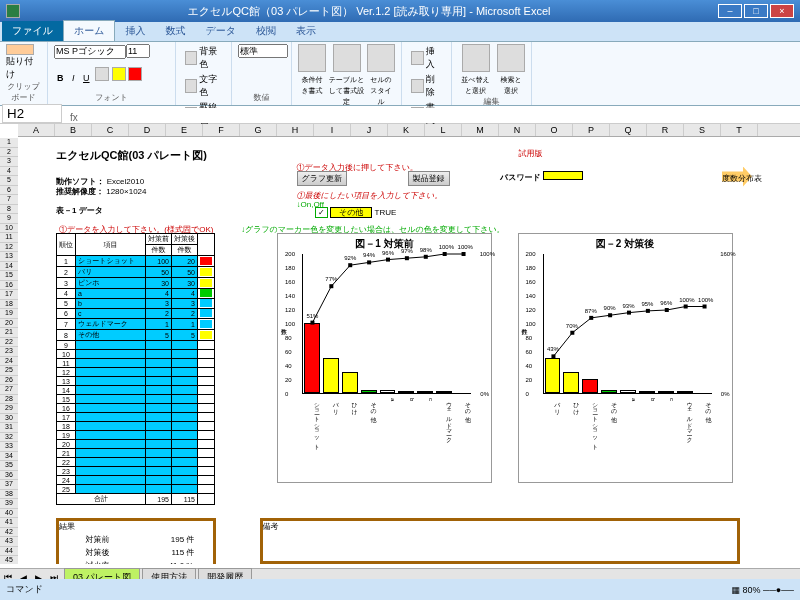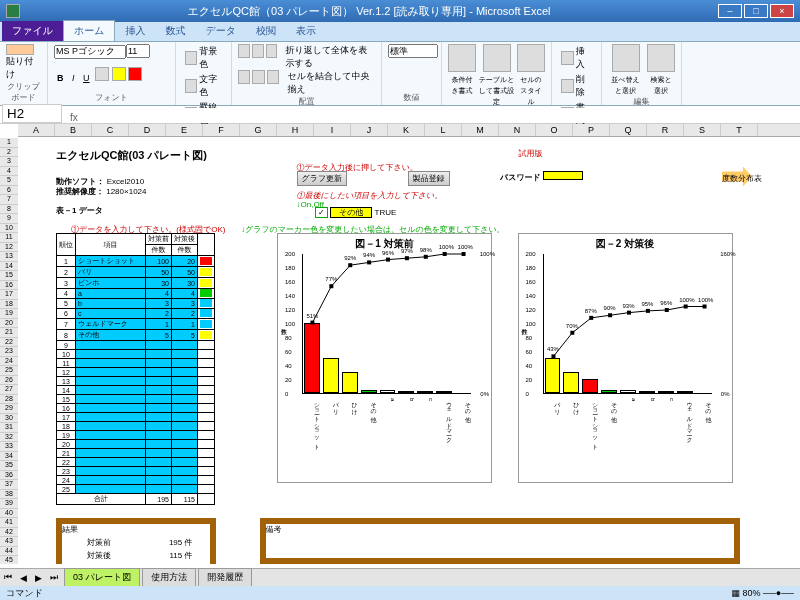--- a/index.html
+++ b/index.html
@@ -4,21 +4,21 @@
 <style>
 *{box-sizing:border-box;margin:0;padding:0;font-family:"MS PGothic",sans-serif}
 body{background:#fff;font-size:10px;width:800px;height:600px;overflow:hidden;position:relative}
 .titlebar{background:linear-gradient(#4a8ed6,#2f6bb3);height:22px;color:#fff;display:flex;align-items:center;padding:0 6px;font-size:11px}
 .titlebar .title{flex:1;text-align:center}
 .titlebar .winbtns{display:flex;gap:2px}
 .winbtn{width:24px;height:14px;background:#3a7ac5;border:1px solid #fff;display:flex;align-items:center;justify-content:center;color:#fff;font-size:9px}
 .winbtn.close{background:#c44}
 .ribbon-tabs{display:flex;background:#cde3f7;height:20px;align-items:end;padding-left:2px;border-bottom:1px solid #8ab}
 .rtab{padding:3px 10px;font-size:10px;color:#2b5797;cursor:pointer}
-.rtab.file{background:#4c1d95;color:#fff}
+.rtab.file{background:#0369a1;color:#fff}
 .rtab.active{background:#f4f9fe;border:1px solid #8ab;border-bottom:none}
 .ribbon{background:#f4f9fe;height:64px;border-bottom:1px solid #8ab;display:flex;font-size:9px}
 .rgroup{border-right:1px solid #cde;padding:2px 6px;display:flex;flex-direction:column;justify-content:space-between}
 .rgroup .lbl{text-align:center;color:#555;font-size:8px}
 .rbtn{display:inline-flex;align-items:center;gap:2px;padding:1px 3px}
 .ico{width:14px;height:14px;display:inline-block;background:#ddd;border:1px solid #aaa}
 .bigico{width:28px;height:28px}
 .formula{display:flex;height:18px;border-bottom:1px solid #ccc;background:#fff;align-items:flex-end;font-size:10px}
 .namebox{width:60px;border:1px solid #ccc;padding:1px 4px;margin:0 2px}
 .fx{padding:0 6px;color:#666}
@@ -41,22 +41,22 @@
 .cyan{background:#0cf}
 .chip{width:12px;height:8px;display:inline-block}
 .chart{position:absolute;border:1px solid #999;background:#fff}
 .chart .ctitle{text-align:center;font-weight:bold;font-size:10px;padding:3px}
 .plot{position:relative;margin:0 20px 4px 24px;height:140px;border-left:1px solid #000;border-bottom:1px solid #000}
 .bar{position:absolute;bottom:0;width:16px;border:1px solid #000}
 .line{position:absolute;width:100%;height:100%;overflow:visible}
 .tick{position:absolute;font-size:6px}
 .tabbar{position:absolute;bottom:14px;left:0;right:0;height:18px;background:#e4e4e4;display:flex;align-items:center;font-size:9px;border-top:1px solid #aaa}
 .shtab{padding:2px 8px;background:#fff;border:1px solid #999;margin-left:2px}
-.status{position:absolute;bottom:0;left:0;right:0;height:14px;background:#cde3f7;display:flex;align-items:center;font-size:9px;padding:0 6px;justify-content:space-between}
-.resbox{border:6px solid #a16207;padding:0;font-size:8px}
+.status{position:absolute;bottom:0;left:0;right:0;height:21px;background:#cde3f7;display:flex;align-items:center;font-size:9px;padding:0 6px;justify-content:space-between}
+.resbox{border:3px solid #a16207;padding:0;font-size:8px}
 </style>
 </head>
 <body>
 
 <div class="titlebar">
  <span class="ico" style="background:#2a7e43"></span>
  <span class="title">エクセルQC館（03 パレート図）  Ver.1.2   [読み取り専用] - Microsoft Excel</span>
  <div class="winbtns">
   <span class="winbtn">–</span>
   <span class="winbtn">□</span>
@@ -99,35 +99,20 @@
       </span>
   <span class="rbtn">
         <span class="ico"></span>
         <span>文字色</span>
       </span>
   <span class="rbtn">
         <span class="ico"></span>
         <span>罫線色</span>
       </span>
   <span class="lbl">2003互換色</span>
- </div>
- <div class="rgroup" style="width:150px">
-  <div style="display:flex;gap:2px">
-   <span class="ico"></span>
-        <span class="ico"></span>
-        <span class="ico"></span>
-   <span style="margin-left:6px">折り返して全体を表示する</span>
-  </div>
-  <div style="display:flex;gap:2px">
-   <span class="ico"></span>
-        <span class="ico"></span>
-        <span class="ico"></span>
-   <span style="margin-left:6px">セルを結合して中央揃え</span>
-  </div>
-  <span class="lbl">配置</span>
  </div>
  <div class="rgroup" style="width:60px">
   <input style="width: 50px; font-size: 9px;" value="標準">
   <span class="lbl">数値</span>
  </div>
  <div class="rgroup" style="width:110px">
   <div style="display:flex;gap:2px">
    <span style="text-align:center"><span class="ico bigico"></span><br><span style="font-size:7px">条件付き書式</span></span>
    <span style="text-align:center"><span class="ico bigico"></span><br><span style="font-size:7px">テーブルとして書式設定</span></span>
    <span style="text-align:center"><span class="ico bigico"></span><br><span style="font-size:7px">セルのスタイル</span></span>
@@ -246,21 +231,21 @@
       <div class="cell " style="left: 703px; top: 28.5px;">
         <div class="arrow"></div>
       </div>
       <div class="cell " style="left: 703px; top: 35.15px;">
         <span style="position:absolute">度数分布表</span>
       </div>
       <div class="cell " style="left: 277.5px; top: 52.25px; font-style: italic;"><span class="red">①最後にしたい項目を入力して下さい。</span></div>
       <div class="cell " style="left: 277.5px; top: 61.75px;"><span class="green">↓On,Off</span></div>
       <div class="cell " style="left: 296px; top: 69.35px;"><span style="border:1px solid #0a0;padding:0 2px">✓</span> <span style="background:#ff0;border:1px solid #000;padding:0 8px">その他</span>  <span>TRUE</span></div>
       <div class="cell " style="left: 37px; top: 66.5px;"><b>表－1  データ</b></div>
-      <div class="cell " style="left: 52px; top: 85.5px;"><span class="red">①データを入力して下さい。(様式固でOK)</span></div>
+      <div class="cell " style="left: 40px; top: 85.5px;"><span class="red">①データを入力して下さい。(様式固でOK)</span></div>
       <div class="cell " style="left: 222px; top: 85.5px;"><span class="green">↓グラフのマーカー色を変更したい場合は、セルの色を変更して下さい。</span></div>
       <div class="cell " style="left: 37px; top: 95px;">
         <table class="tbl">
           <tbody>
             <tr>
               <th rowspan="2">順位</th>
               <th rowspan="2" style="width:70px">項目</th>
               <th>対策前</th>
               <th>対策後</th>
               <th rowspan="2" style="width:12px"></th>

